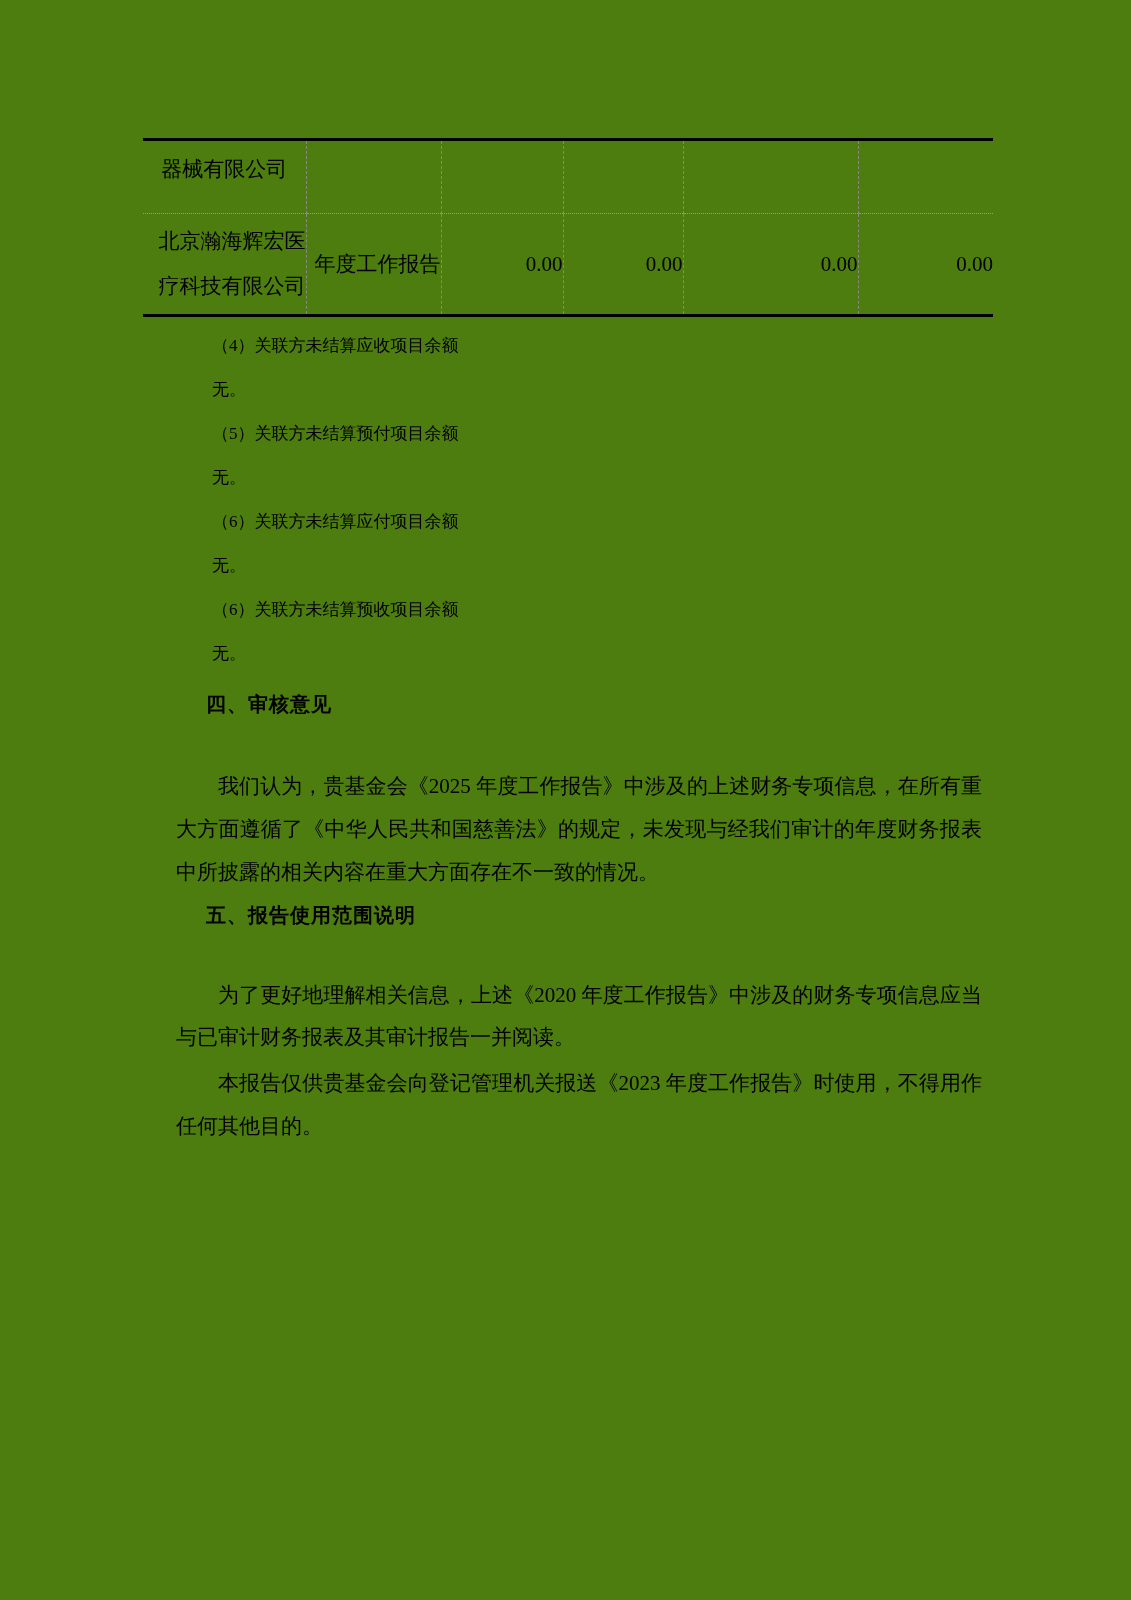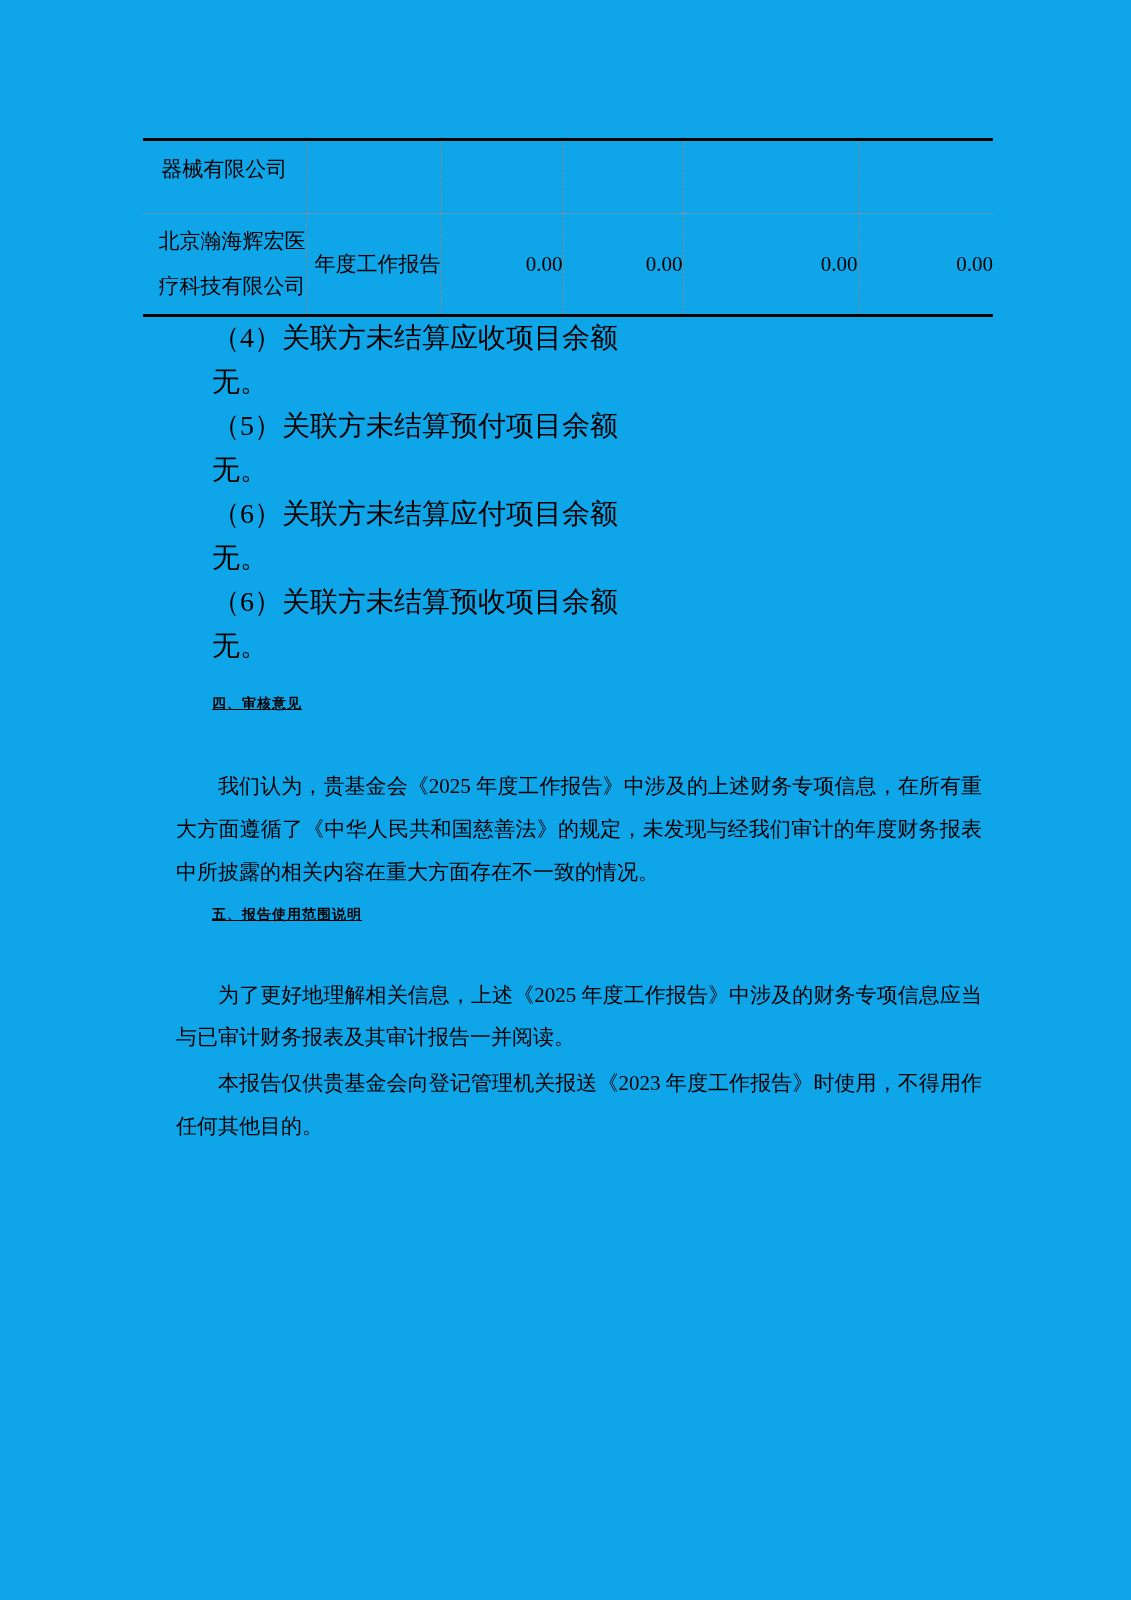--- a/index.html
+++ b/index.html
@@ -1,20 +1,20 @@
 <!DOCTYPE html>
 <html><head>
 <meta charset="utf-8">
 <style>
   html, body { margin: 0; padding: 0; background: #ffffff; }
   .page {
     position: relative;
     width: 1131px;
     height: 1600px;
-    background: #0ea5e9;
+    background: #4d7c0f;
     color: #000000;
     font-family: "Liberation Serif", "DejaVu Serif", serif;
     overflow: hidden;
   }
 
   
   table.rel-table {
     position: absolute;
     left: 143px;
     top: 138px;
@@ -33,41 +33,40 @@
   }
   table.rel-table td + td { border-left: 1px dashed #888; }
   tr.t-row-1 td { height: 66px; vertical-align: top; padding-top: 6px; }
   tr.t-row-2 td { height: 100px; border-top: 1px dotted #999; text-align: right; }
   .company-line { line-height: 45px; }
 
   
   .list-block {
     position: absolute;
     left: 170px;
-    top: 316px;
+    top: 324px;
     width: 806px;
-    font-size: 28px;
+    font-size: 17px;
   }
   .list-line {
     height: 44px;
     line-height: 44px;
     text-indent: 42px;
     white-space: nowrap;
   }
   .sec-heading {
     position: absolute;
-    left: 170px;
+    left: 164px;
     width: 806px;
-    font-size: 14px;
+    font-size: 20px;
     font-weight: bold;
     line-height: 32px;
     padding-left: 42px;
     box-sizing: border-box;
     letter-spacing: 1px;
-    text-decoration: underline;
   }
   .heading-4 { top: 688px; }
   .heading-5 { top: 899px; }
   .para {
     position: absolute;
     left: 176px;
     width: 806px;
     font-size: 21px;
     text-indent: 42px;
     text-align: justify;
@@ -126,17 +125,17 @@
     <div class="list-line">（6）关联方未结算预收项目余额</div>
     <div class="list-line">无。</div>
   </div>
 
   <div class="sec-heading heading-4">四、审核意见</div>
 
   <p class="para para-4">我们认为，贵基金会《2025 年度工作报告》中涉及的上述财务专项信息，在所有重大方面遵循了《中华人民共和国慈善法》的规定，未发现与经我们审计的年度财务报表中所披露的相关内容在重大方面存在不一致的情况。</p>
 
   <div class="sec-heading heading-5">五、报告使用范围说明</div>
 
-  <p class="para para-5a">为了更好地理解相关信息，上述《2025 年度工作报告》中涉及的财务专项信息应当与已审计财务报表及其审计报告一并阅读。</p>
+  <p class="para para-5a">为了更好地理解相关信息，上述《2020 年度工作报告》中涉及的财务专项信息应当与已审计财务报表及其审计报告一并阅读。</p>
 
   <p class="para para-5b">本报告仅供贵基金会向登记管理机关报送《2023 年度工作报告》时使用，不得用作任何其他目的。</p>
 
 </div>
 
 </body></html>

